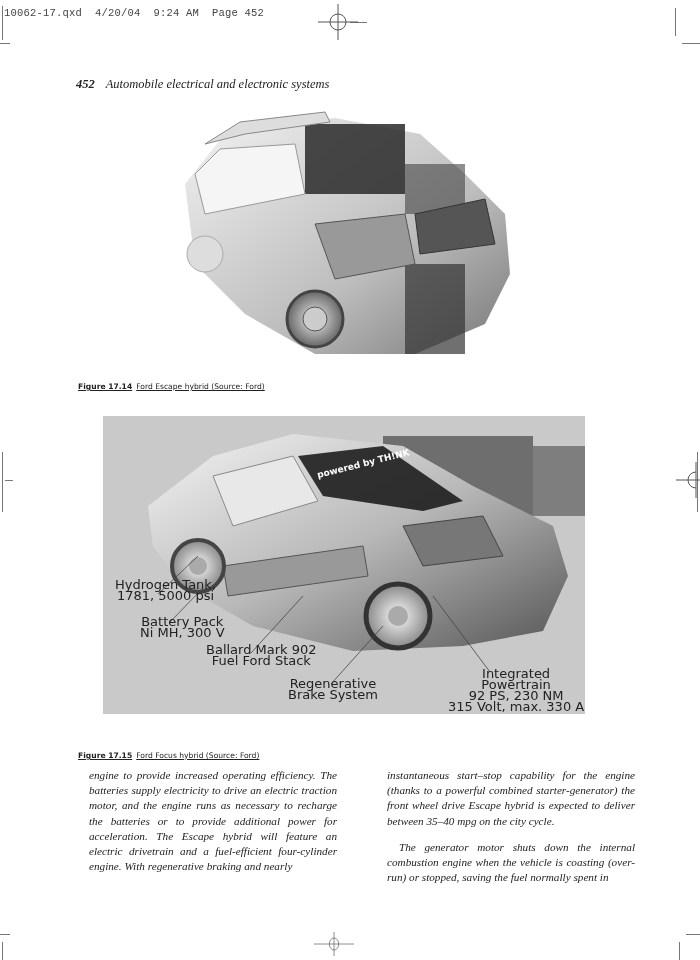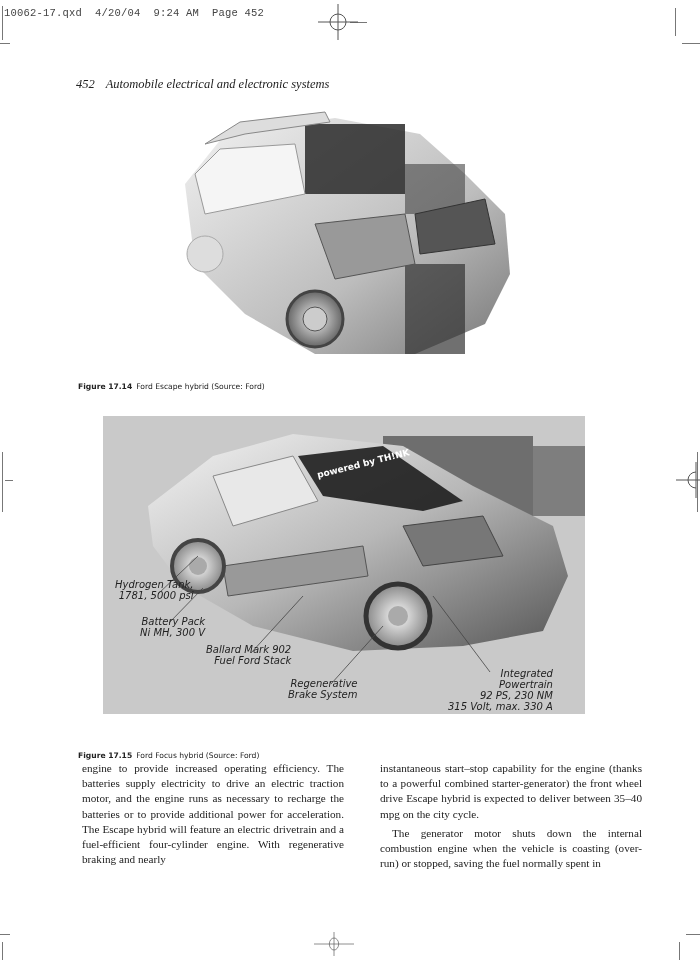--- a/index.html
+++ b/index.html
@@ -2,28 +2,28 @@
 <html><head>
 <meta charset="utf-8">
 <style>
   html, body { margin: 0; padding: 0; background: #ffffff; }
   body { width: 700px; height: 960px; position: relative; overflow: hidden; font-family: "Liberation Serif", serif; color: #222; }
   .abs { position: absolute; }
   .slug { left: 4px; top: 7px; font-family: "Liberation Mono", monospace; font-size: 10.5px; color: #444; letter-spacing: 0.2px; }
   .mark-line { background: #777; position: absolute; }
   .reg { position: absolute; width: 40px; height: 40px; }
   .running-head { left: 76px; top: 77px; font-size: 12.5px; font-style: italic; color: #222; }
-  .running-head .pg { font-weight: normal; margin-right: 8px; text-align: center; }
+  .running-head .pg { font-weight: bold; margin-right: 8px; text-align: center; }
   .fig1 { left: 165px; top: 104px; width: 360px; height: 260px; }
   .fig2-bg { left: 103px; top: 416px; width: 482px; height: 298px; background: #c9c9c9; }
-  .caption { font-family: "DejaVu Sans", sans-serif; font-size: 7.6px; color: #222; }
+  .caption { font-family: "DejaVu Sans", sans-serif; font-size: 7.6px; color: #222; text-decoration: underline; }
   .caption b { font-weight: bold; margin-right: 4px; }
-  .callout { font-family: "DejaVu Sans", sans-serif; font-size: 10px; color: #222; text-align: right; line-height: 11px; white-space: nowrap; font-style: italic; }
+  .callout { font-family: "DejaVu Sans", sans-serif; font-size: 13px; color: #222; text-align: center; line-height: 11px; white-space: nowrap; }
   .col { font-size: 11.2px; line-height: 15.2px; text-align: justify; width: 270px; }
-  .col p { margin: 4px; }
+  .col p { margin: 11px; font-style: italic; }
   .col p.indent { text-indent: 12px; }
 </style>
 </head>
 <body>
 
 <div class="abs slug" style="white-space:pre;">10062-17.qxd  4/20/04  9:24 AM  Page 452</div>
 
 <div>
   <div class="mark-line" style="left:2px;top:6px;width:1px;height:34px;"></div>
   <div class="mark-line" style="left:0px;top:43px;width:10px;height:1px;"></div>

